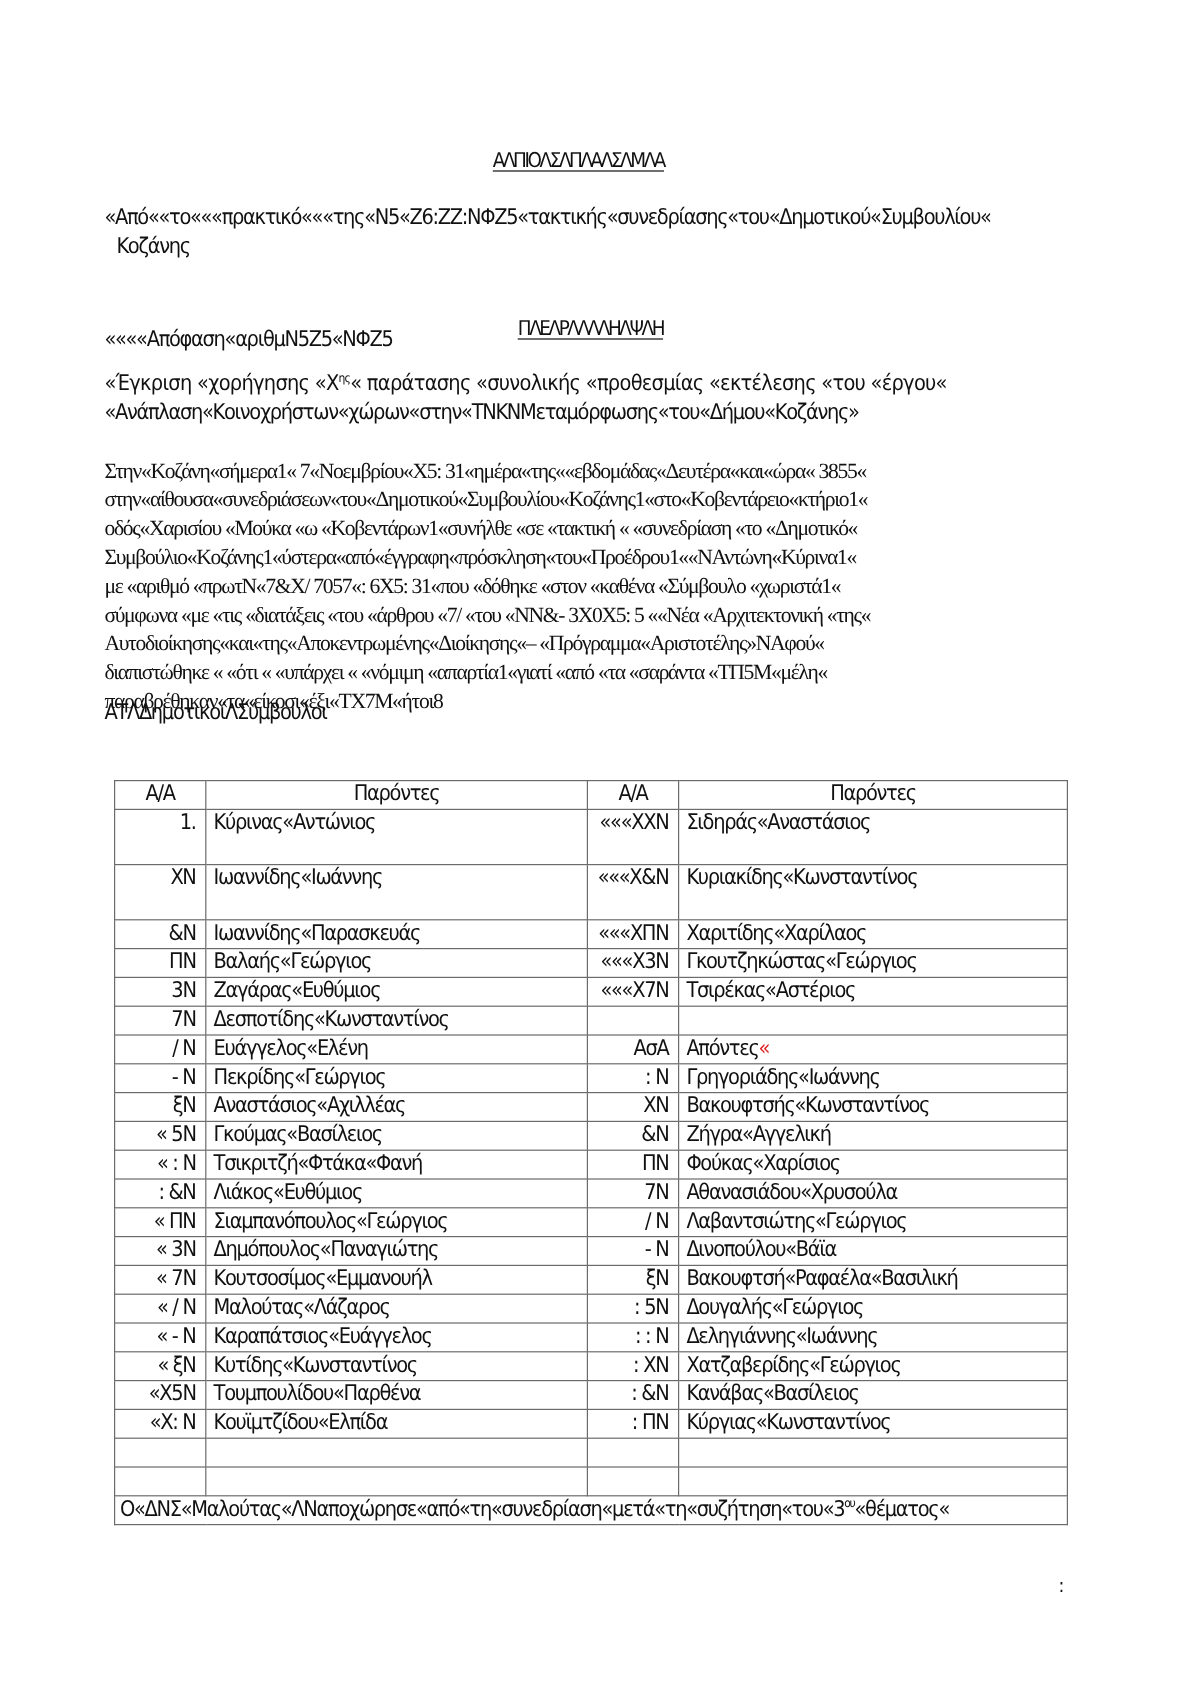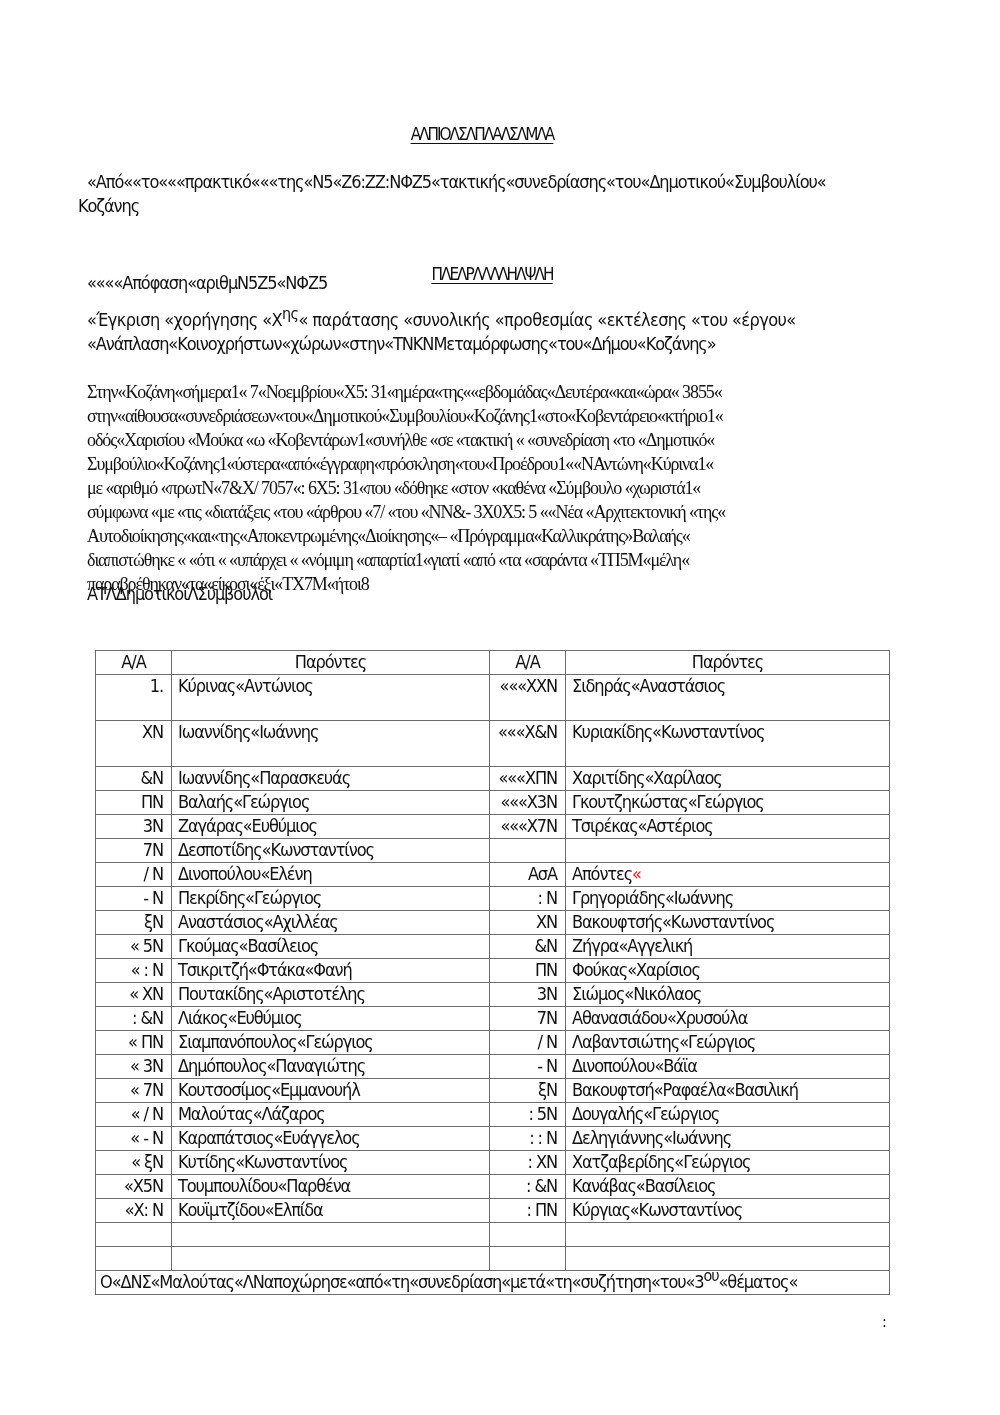--- a/index.html
+++ b/index.html
@@ -16,21 +16,21 @@
   }
   .center { text-align: center; }
   .u { text-decoration: underline; text-underline-offset: 3px; text-align: center; }
   .title { left: 0; width: 1000px; top: 122px; font-size: 17px; letter-spacing: -2px; }
   .title span { display: inline-block; transform: translateX(-18px); }
   .subtitle { left: 0; width: 1000px; top: 262px; font-size: 17px; letter-spacing: -2px; }
   .subtitle span { display: inline-block; transform: translateX(-8px); }
   .para { left: 87px; width: 830px; white-space: normal; line-height: 24px; }
   .para .ln { display: block; white-space: nowrap; font-family: Liberation Serif, serif; }
   .red { color: #e02020; }
-  sup { font-size: 16px; line-height: 0; }
+  sup { font-size: 10px; line-height: 0; }
 
   table.roster {
     position: absolute; left: 95px; top: 650px; width: 794px;
     border-collapse: collapse; table-layout: fixed;
     font-size: 18px; letter-spacing: -1.1px;
   }
   table.roster td {
     border: 1px solid #6b6b6b; padding: 0 6px; height: 23px; line-height: 22px;
     white-space: nowrap; overflow: hidden; vertical-align: top;
   }
@@ -44,41 +44,41 @@
 </head>
 <body>
 
 <div class="page">
 
   <div class="txt title center">
     <span class="u">ΑΛΠΙΟΛΣΛΠΛΑΛΣΛΜΛΑ</span>
   </div>
 
   <div class="txt" style="left:87px; top:170px;">«Από««το«««πρακτικό«««της«Ν5«Ζ6:ΖΖ:ΝΦΖ5«τακτικής«συνεδρίασης«του«Δημοτικού«Συμβουλίου«</div>
-  <div class="txt" style="left:78px; top:194px;">Κοζάνης</div>
+  <div class="txt" style="left:97px; top:194px;">Κοζάνης</div>
 
   <div class="txt" style="left:87px; top:240px;margin-top:31px;">««««Απόφαση«αριθμΝ5Ζ5«ΝΦΖ5</div>
 
   <div class="txt subtitle center">
     <span class="u">ΠΛΕΛΡΛΛΛΛΗΛΨΛΗ</span>
   </div>
 
   <div class="txt" style="left:87px; top:308px; letter-spacing:-0.6px;">
     <span>«Έγκριση «χορήγησης «Χ</span><sup>ης</sup><span>« παράτασης «συνολικής «προθεσμίας «εκτέλεσης «του «έργου«</span>
   </div>
   <div class="txt" style="left:87px; top:332px;">«Ανάπλαση«Κοινοχρήστων«χώρων«στην«ΤΝΚΝΜεταμόρφωσης«του«Δήμου«Κοζάνης»</div>
 
   <div class="txt para" style="top:380px;">
     <span class="ln">Στην«Κοζάνη«σήμερα1« 7«Νοεμβρίου«Χ5: 31«ημέρα«της««εβδομάδας«Δευτέρα«και«ώρα« 3855«</span>
     <span class="ln">στην«αίθουσα«συνεδριάσεων«του«Δημοτικού«Συμβουλίου«Κοζάνης1«στο«Κοβεντάρειο«κτήριο1«</span>
     <span class="ln">οδός«Χαρισίου «Μούκα «ω «Κοβεντάρων1«συνήλθε «σε «τακτική « «συνεδρίαση «το «Δημοτικό«</span>
     <span class="ln">Συμβούλιο«Κοζάνης1«ύστερα«από«έγγραφη«πρόσκληση«του«Προέδρου1««ΝΑντώνη«Κύρινα1«</span>
     <span class="ln">με «αριθμό «πρωτΝ«7&amp;Χ/ 7057«: 6Χ5: 31«που «δόθηκε «στον «καθένα «Σύμβουλο «χωριστά1«</span>
     <span class="ln">σύμφωνα «με «τις «διατάξεις «του «άρθρου «7/ «του «ΝΝ&amp;- 3Χ0Χ5: 5 ««Νέα «Αρχιτεκτονική «της«</span>
-    <span class="ln">Αυτοδιοίκησης«και«της«Αποκεντρωμένης«Διοίκησης«– «Πρόγραμμα«Καλλικράτης»Βαλαής«</span>
+    <span class="ln">Αυτοδιοίκησης«και«της«Αποκεντρωμένης«Διοίκησης«– «Πρόγραμμα«Αριστοτέλης»ΝΑφού«</span>
     <span class="ln">διαπιστώθηκε « «ότι « «υπάρχει « «νόμιμη «απαρτία1«γιατί «από «τα «σαράντα «ΤΠ5Μ«μέλη«</span>
     <span class="ln">παραβρέθηκαν«τα«είκοσι«έξι«ΤΧ7Μ«ήτοι8</span>
   </div>
 
   <div class="txt" style="left:87px; top:582px;">ΑΤΛΔημοτικοίΛΣύμβουλοι</div>
 
   <table class="roster">
     <colgroup>
       <col class="col-a">
         <col class="col-b">
@@ -125,21 +125,21 @@
           <td><span>Τσιρέκας«Αστέριος</span></td>
         </tr>
         <tr>
           <td class="num"><span>7Ν</span></td>
           <td><span>Δεσποτίδης«Κωνσταντίνος</span></td>
           <td class="num"><span></span></td>
           <td><span></span></td>
         </tr>
         <tr>
           <td class="num"><span>/ Ν</span></td>
-          <td><span>Δινοπούλου«Ελένη</span></td>
+          <td><span>Ευάγγελος«Ελένη</span></td>
           <td class="num"><span>ΑσΑ</span></td>
           <td><span>Απόντες</span><span class="red">«</span></td>
         </tr>
         <tr>
           <td class="num"><span>- Ν</span></td>
           <td><span>Πεκρίδης«Γεώργιος</span></td>
           <td class="num"><span>: Ν</span></td>
           <td><span>Γρηγοριάδης«Ιωάννης</span></td>
         </tr>
         <tr>
@@ -152,26 +152,20 @@
           <td class="num"><span>« 5Ν</span></td>
           <td><span>Γκούμας«Βασίλειος</span></td>
           <td class="num"><span>&amp;Ν</span></td>
           <td><span>Ζήγρα«Αγγελική</span></td>
         </tr>
         <tr>
           <td class="num"><span>« : Ν</span></td>
           <td><span>Τσικριτζή«Φτάκα«Φανή</span></td>
           <td class="num"><span>ΠΝ</span></td>
           <td><span>Φούκας«Χαρίσιος</span></td>
-        </tr>
-        <tr>
-          <td class="num"><span>« ΧΝ</span></td>
-          <td><span>Πουτακίδης«Αριστοτέλης</span></td>
-          <td class="num"><span>3Ν</span></td>
-          <td><span>Σιώμος«Νικόλαος</span></td>
         </tr>
         <tr>
           <td class="num"><span>: &amp;Ν</span></td>
           <td><span>Λιάκος«Ευθύμιος</span></td>
           <td class="num"><span>7Ν</span></td>
           <td><span>Αθανασιάδου«Χρυσούλα</span></td>
         </tr>
         <tr>
           <td class="num"><span>« ΠΝ</span></td>
           <td><span>Σιαμπανόπουλος«Γεώργιος</span></td>

